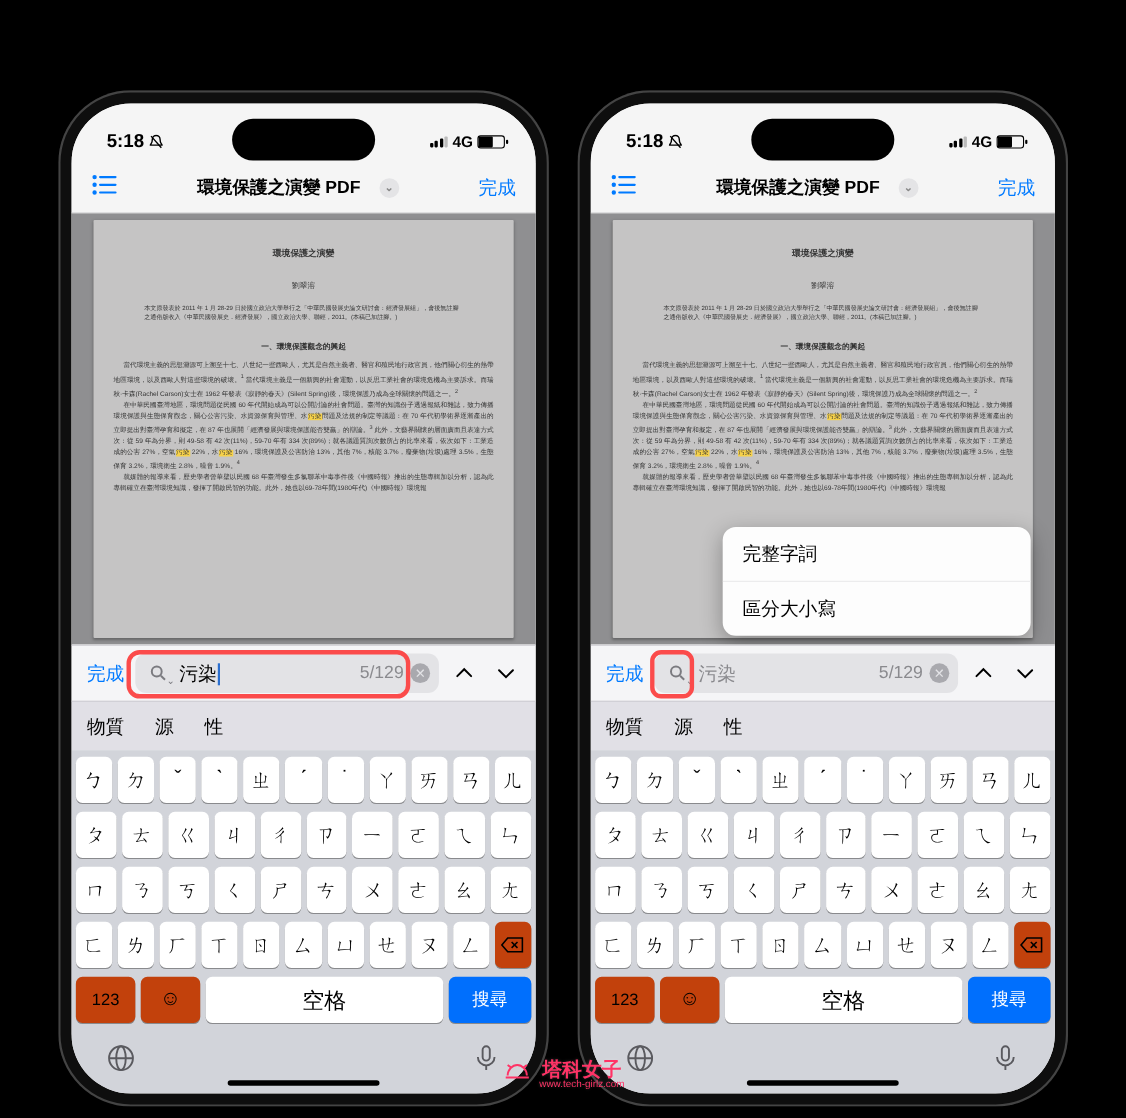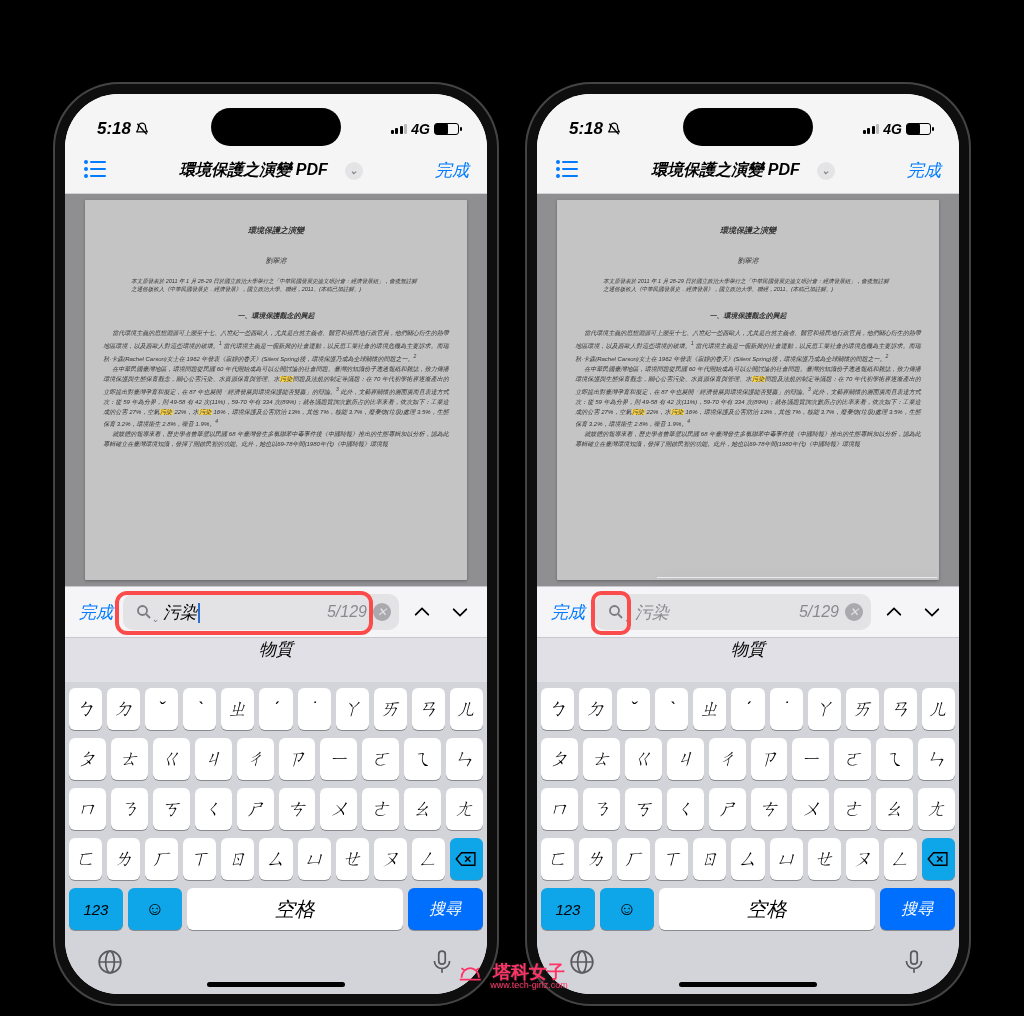--- a/index.html
+++ b/index.html
@@ -17,21 +17,21 @@
     padding: 12px;
     box-shadow: inset 0 0 0 2px #444, 0 6px 20px rgba(0,0,0,.7);
     position: relative;
   }
   .screen {
     width: 100%; height: 100%;
     background: #f5f5f5;
     border-radius: 54px;
     overflow: hidden;
     position: relative;
-    display: flex; flex-direction: column; font-style: italic;
+    display: flex; flex-direction: column;
   }
   .island {
     position: absolute; top: 14px; left: 50%; transform: translateX(-50%);
     width: 130px; height: 38px; background: #000; border-radius: 22px; z-index: 200;
   }
   .statusbar {
     height: 54px; display: flex; justify-content: space-between; align-items: center;
     padding: 16px 28px 0 32px; font-size: 17px; font-weight: 600; background: #f5f5f5; color: #000;
   }
   .status-left { display: flex; align-items: center; gap: 4px; }
@@ -89,31 +89,31 @@
   .sb-field .qicon svg { width:18px; height:18px; }
   .sb-text { flex:1; color:#000; }
   .cursor { display:inline-block; width:2px; height:20px; background:#2b6fcf; vertical-align:middle; margin-left:1px; }
   .sb-count { color:#8a8a8e; font-size:16px;text-align:right; }
   .sb-clear { width:18px; height:18px; border-radius:50%; background:#a9a9ae; color:#e3e3e6; display:flex; align-items:center; justify-content:center; font-size:12px; }
   .sb-nav { width:30px; display:flex; justify-content:center; color:#000; }
   .sb-nav svg { width:18px; height:12px; }
   .redbox-field { position:absolute; border:4px solid #fb4b4b; border-radius:12px; pointer-events:none; z-index:40; }
   .redbox-icon  { position:absolute; border:4px solid #fb4b4b; border-radius:10px; pointer-events:none; z-index:40; }
 
-  .predict { height:44px; background:#e1e0e6; display:flex; align-items:center; padding:0 14px; gap:28px; font-size:17px; color:#000;flex-direction:column; }
+  .predict { height:44px; background:#e1e0e6; display:flex; align-items:center; padding:0 14px; gap:28px; font-size:17px; color:#000; }
 
   .kb { background:#d2d4da; padding:6px 4px 8px; }
   .krow { display:flex; gap:5px; margin-bottom:8px; justify-content:center; }
   .key {
     flex:1; height:42px; background:#fff; border-radius:6px;
     box-shadow:0 1px 0 #898a8d;
     display:flex; align-items:center; justify-content:center;
     font-size:19px; color:#000;
   }
-  .key.gray { background:#0ea5e9; }
+  .key.gray { background:#c2410c; }
   .key.blue { background:#006ffd; color:#fff; font-size:16px; }
   .key.space { flex:4; font-size:20px; }
   .key.num { flex:1; font-size:15px; }
   .key.emoji { flex:1; }
   .key.del { flex:1; }
   .key.search { flex:1.4; }
   .kb-bottom { height:48px; display:flex; justify-content:space-between; align-items:center; padding:4px 28px 0; color:#5a5a5f; }
   .kb-bottom svg { width:26px; height:26px; }
   .homeind { position:absolute; bottom:7px; left:50%; transform:translateX(-50%); width:138px; height:5px; background:#000; border-radius:3px; }
 
@@ -360,21 +360,23 @@
             <span>當代環境主義的思想淵源可上溯至十七、八世紀一些西歐人，尤其是自然主義者、醫官和殖民地行政官員，他們關心衍生的熱帶地區環境，以及西歐人對這些環境的破壞。</span><sup>1</sup>
             <span>當代環境主義是一個新興的社會運動，以反思工業社會的環境危機為主要訴求。而瑞秋·卡森(Rachel Carson)女士在 1962 年發表《寂靜的春天》(Silent Spring)後，環境保護乃成為全球關懷的問題之一。</span><sup>2</sup>
           </p>
           <p class="body">
             <span>在中華民國臺灣地區，環境問題從民國 60 年代開始成為可以公開討論的社會問題。臺灣的知識份子透過報紙和雜誌，致力傳播環境保護與生態保育觀念，關心公害污染、水資源保育與管理、水</span><mark>污染</mark><span>問題及法規的制定等議題：在 70 年代初學術界逐漸產出的立即提出對臺灣孕育和擬定，在 87 年也展開「經濟發展與環境保護能否雙贏」的辯論。</span><sup>3</sup>
             <span>此外，文藝界關懷的層面廣而且表達方式次：從 59 年為分界，則 49-58 有 42 次(11%)，59-70 年有 334 次(89%)；就各議題質詢次數所占的比率來看，依次如下：工業造成的公害 27%，空氣</span><mark>污染</mark><span> 22%，水</span><mark>污染</mark><span> 16%，環境保護及公害防治 13%，其他 7%，核能 3.7%，廢棄物(垃圾)處理 3.5%，生態保育 3.2%，環境衛生 2.8%，噪音 1.9%。</span><sup>4</sup>
           </p>
           <p class="body"><span>就媒體的報導來看，歷史學者曾華壁以民國 68 年臺灣發生多氯聯苯中毒事件後《中國時報》推出的生態專輯加以分析，認為此專輯確立在臺灣環境知識，發揮了開啟民智的功能。此外，她也以69-78年間(1980年代)《中國時報》環境報</span></p>
         </div>
         <div class="popup">
+          <div class="opt">完整字詞</div>
           <div class="sep"></div>
+          <div class="opt">區分大小寫</div>
         </div>
       </div>
 
       <div class="searchbar" style="position:relative">
         <span class="sb-done">完成</span>
         <div class="sb-field">
           <span class="qicon">
             <svg viewBox="0 0 24 24" fill="none" stroke="#7b7b80" stroke-width="2.4">
                 <circle cx="10" cy="10" r="6"></circle>
                 <line x1="15" y1="15" x2="20" y2="20"></line>

